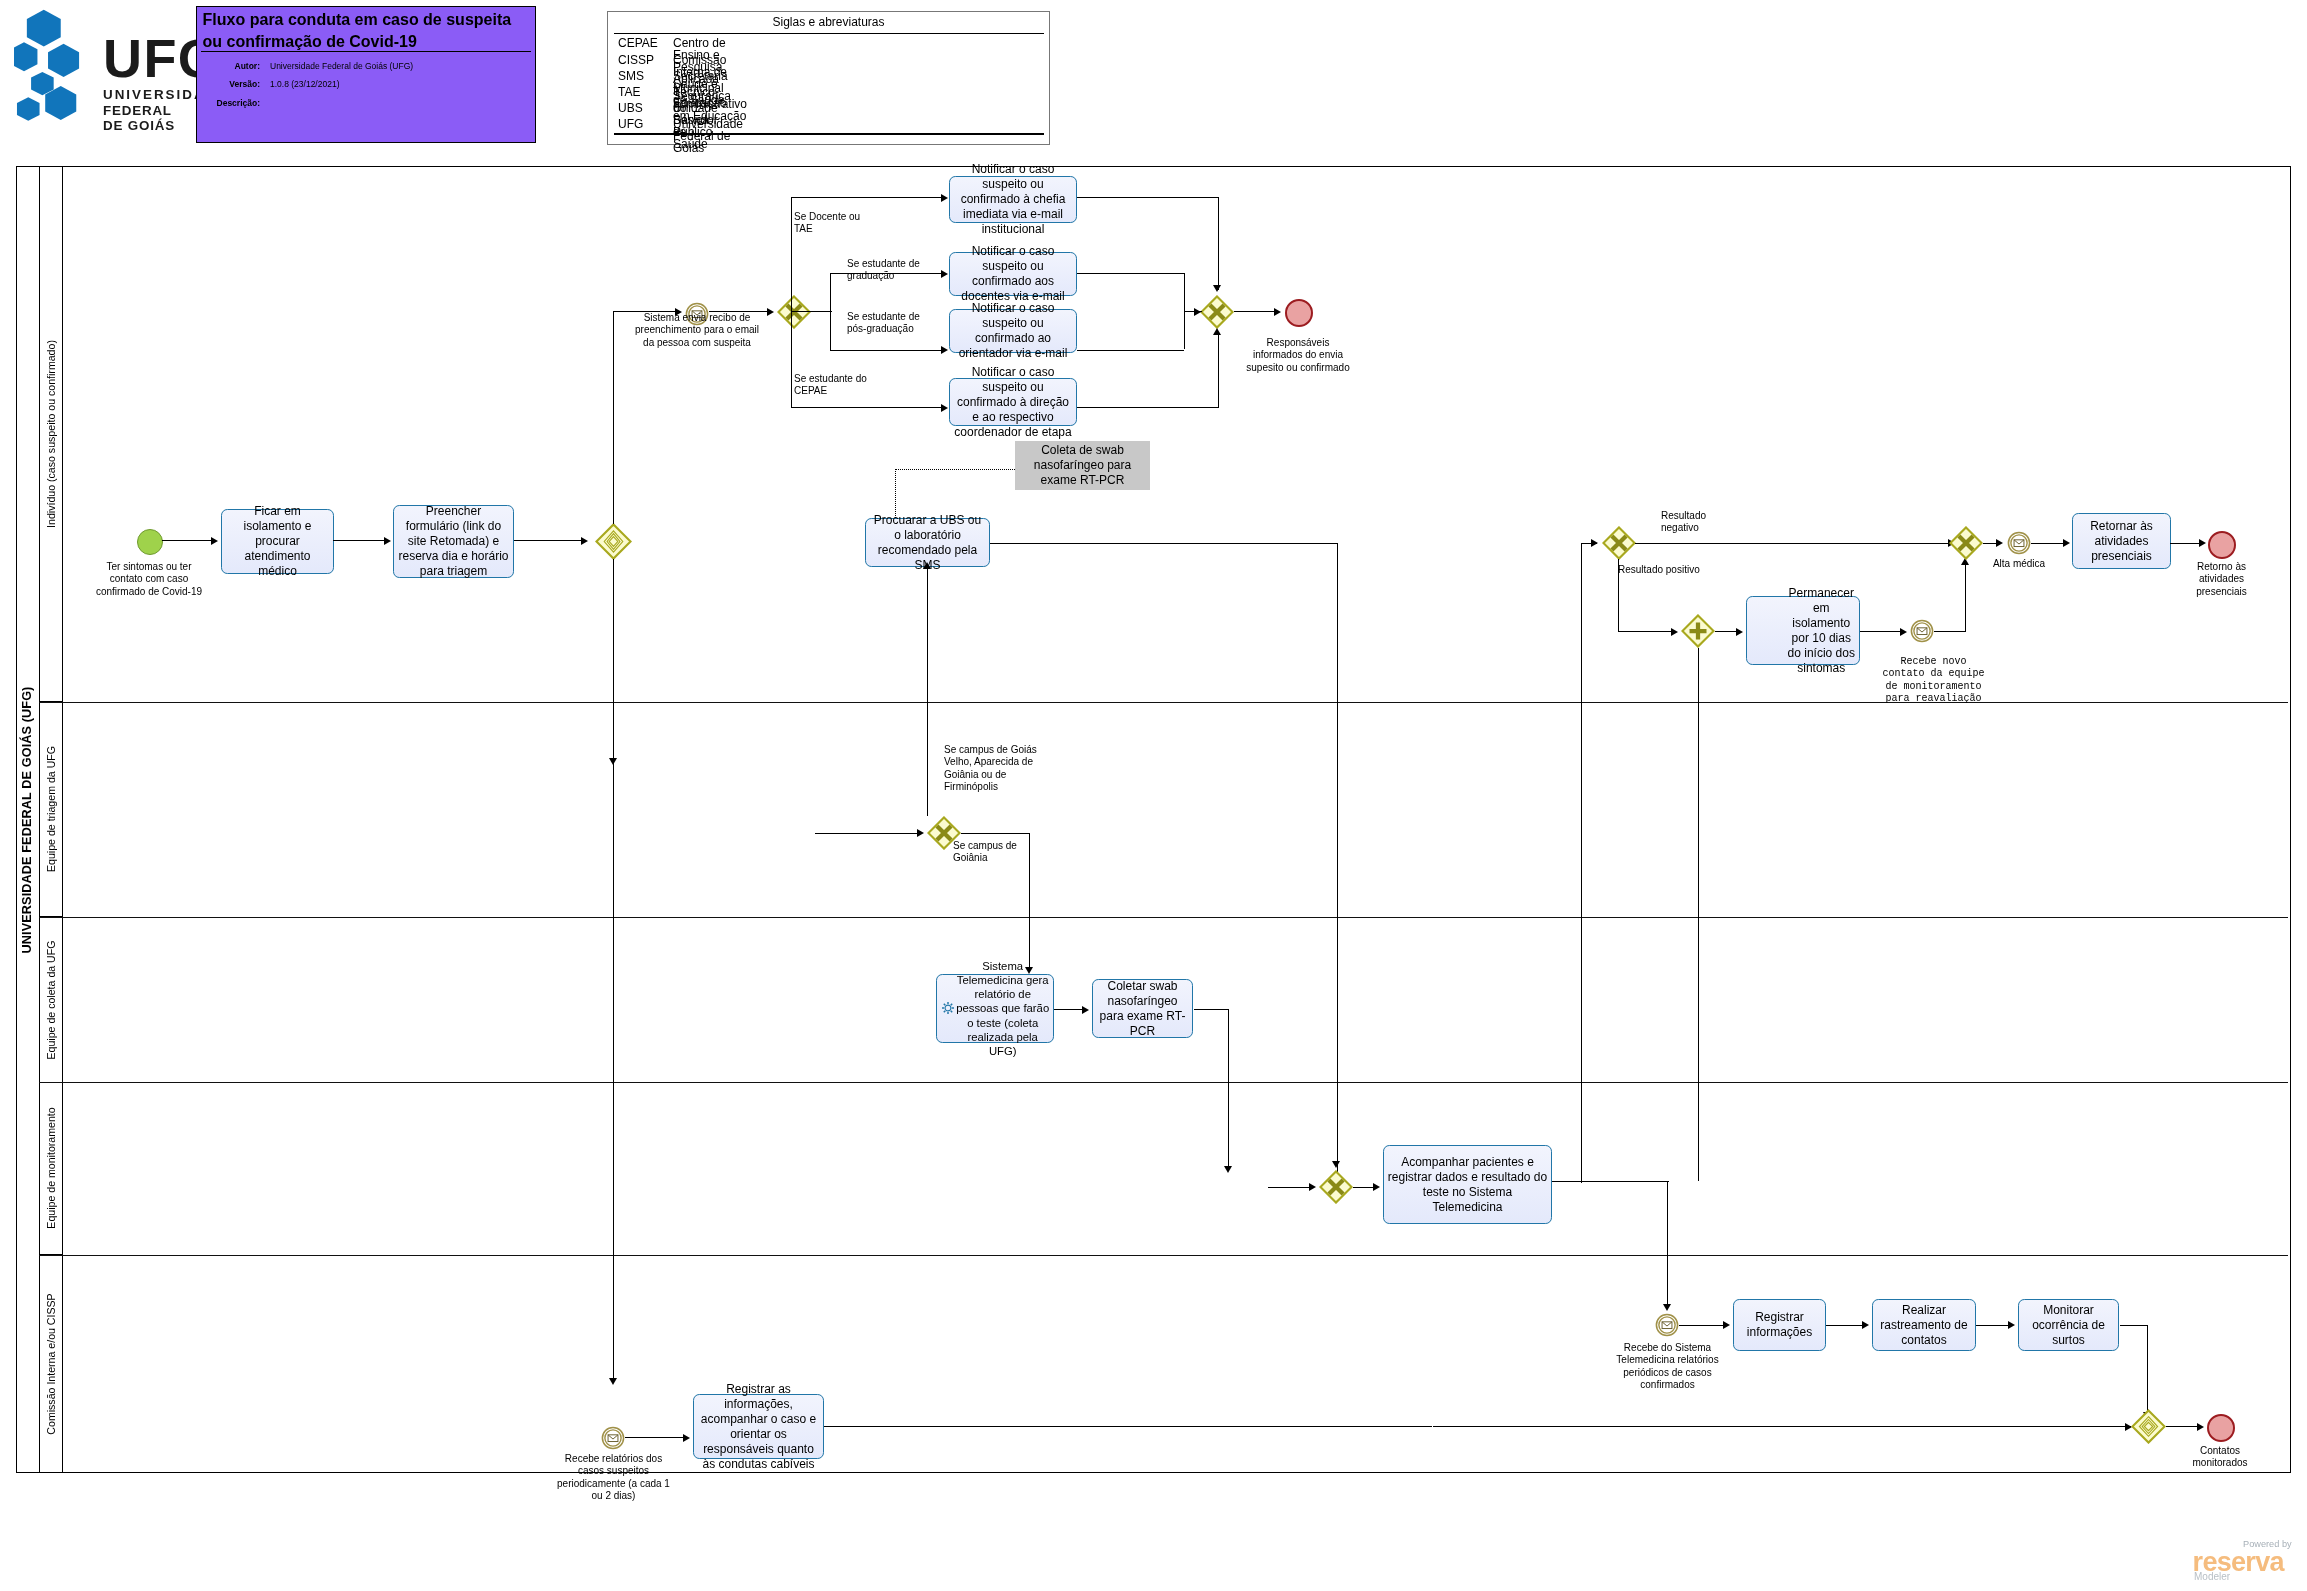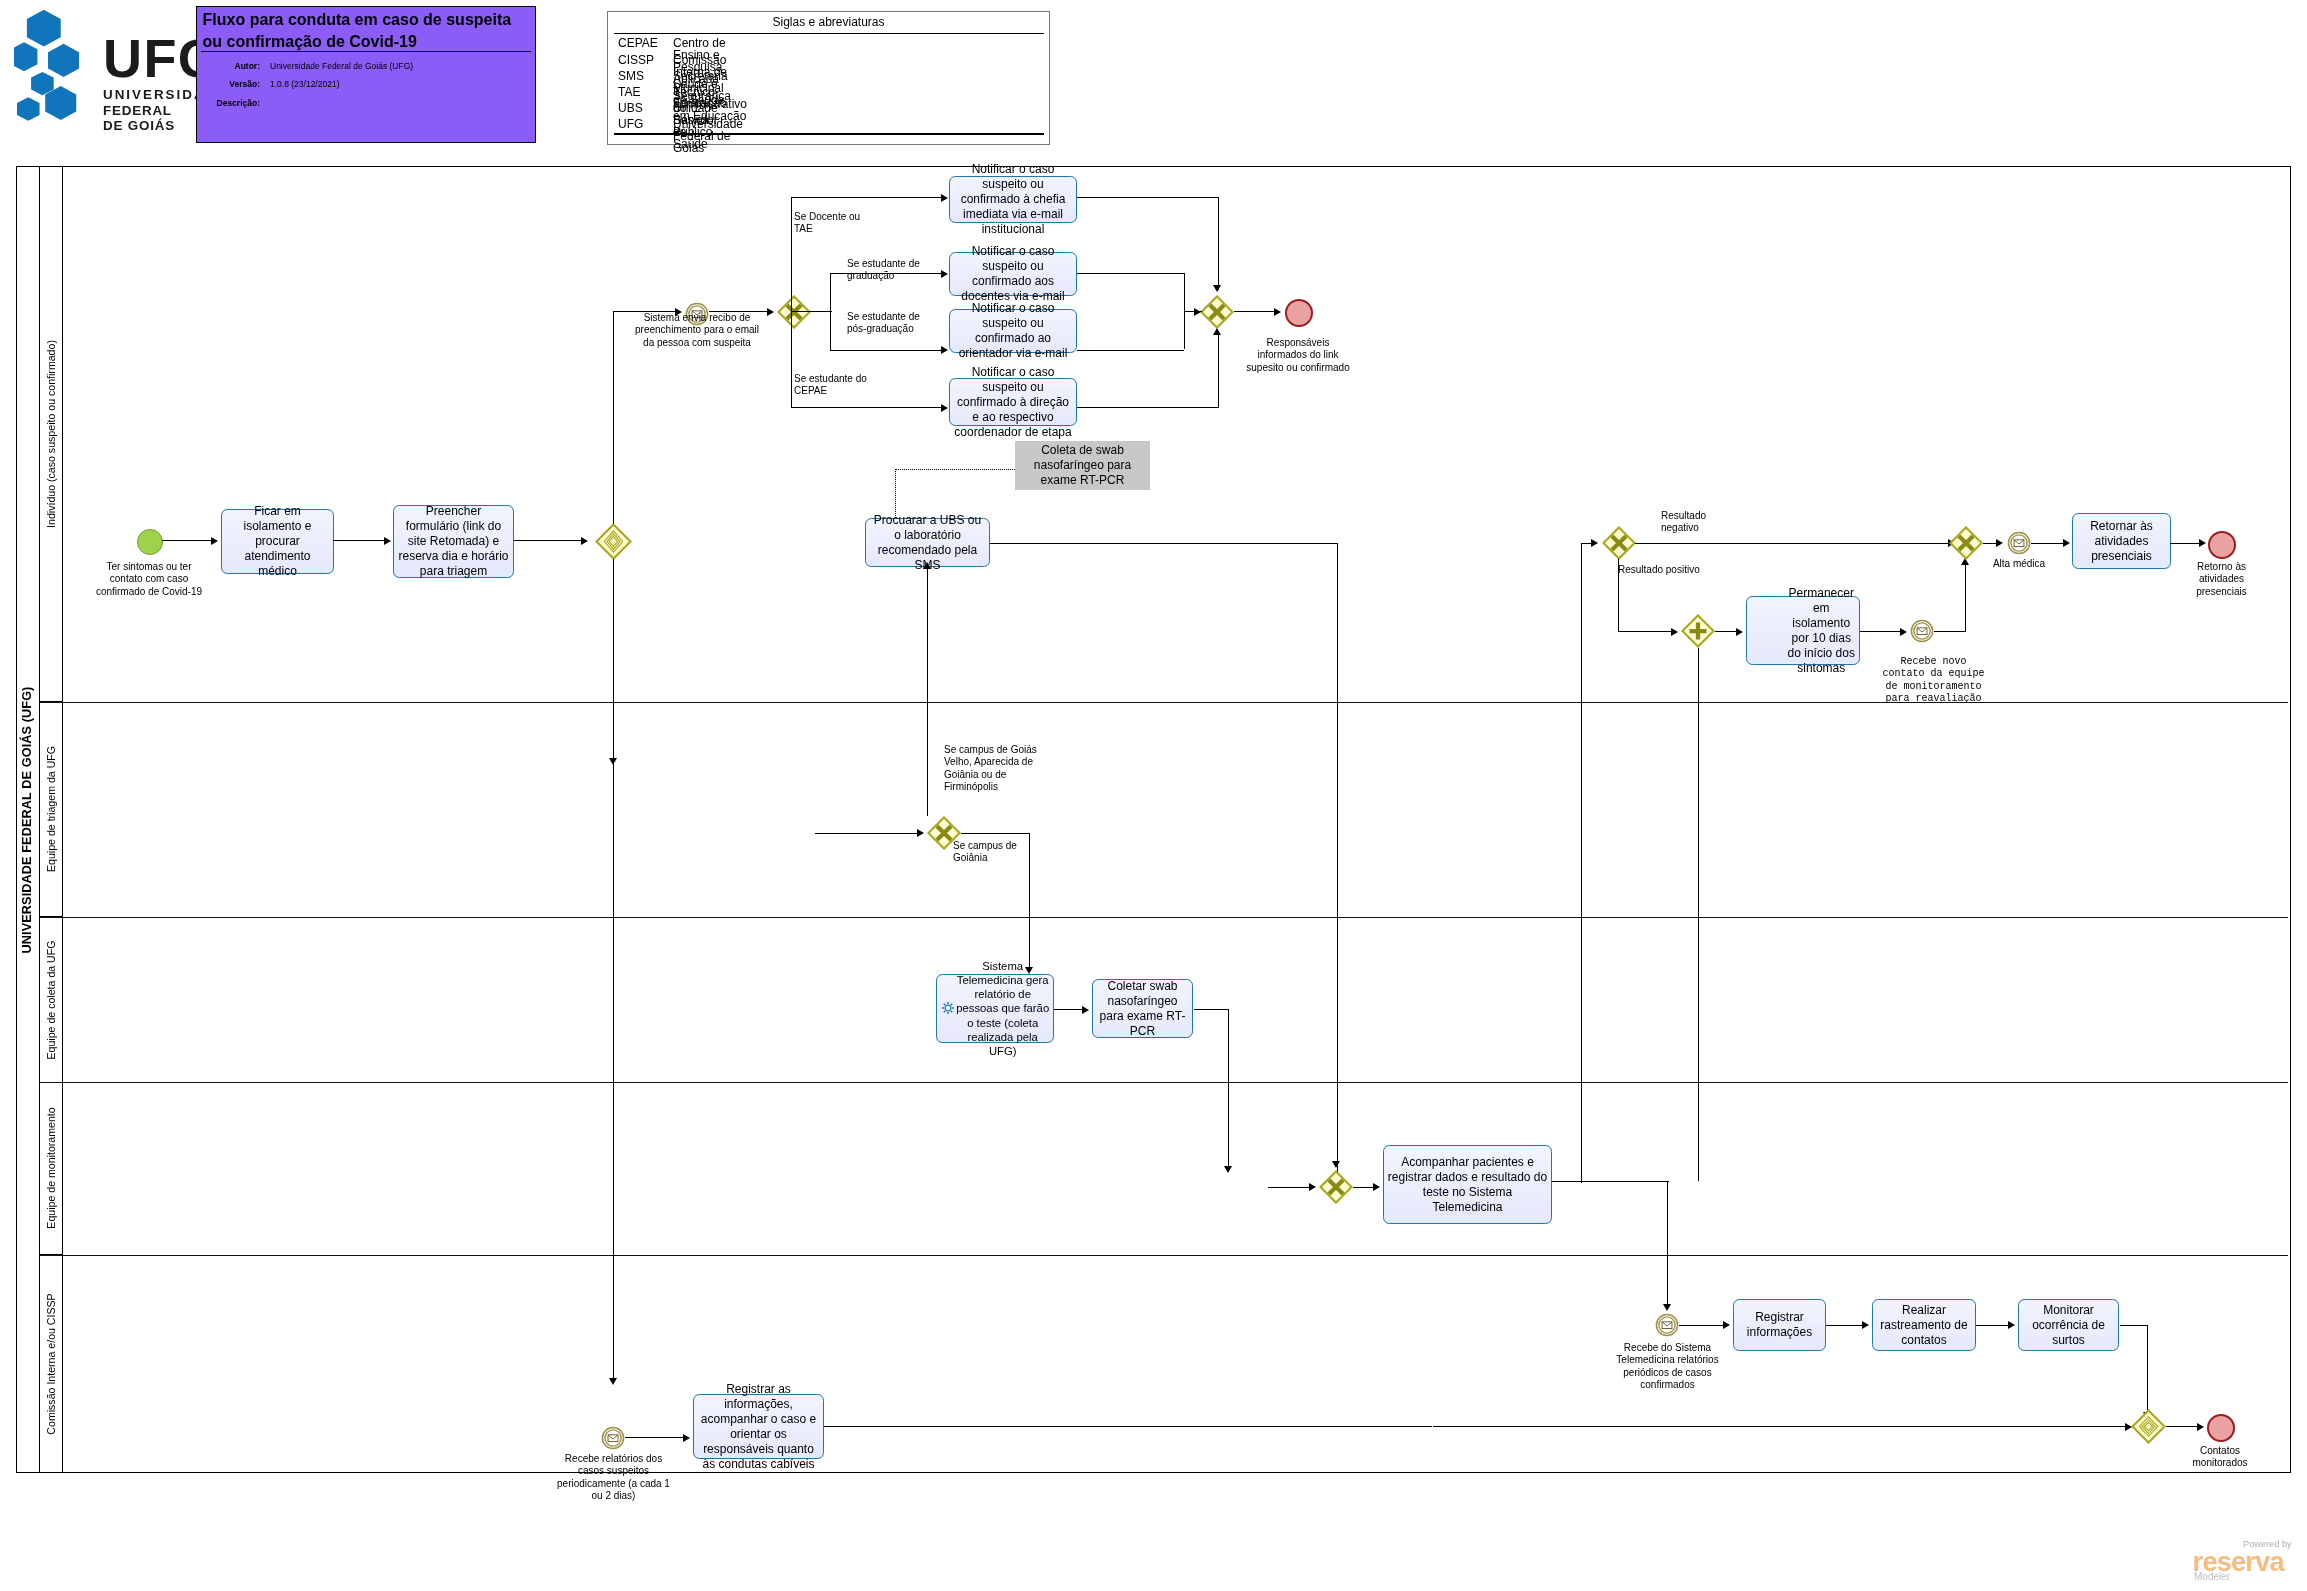--- a/index.html
+++ b/index.html
@@ -261,21 +261,21 @@
   <div class="conn v" style="left:1184px;top:311px;height:38px;"></div>
 
   <div class="conn h" style="left:1077px;top:407px;width:141px;"></div>
   <div class="conn v" style="left:1218px;top:333px;height:75px;"></div>
   <div class="arrow ar-u" style="left:1213px;top:328px;"></div>
 
   <div class="conn h" style="left:1234px;top:311px;width:44px;"></div>
   <div class="arrow ar-r" style="left:1274px;top:308px;"></div>
 
   <div class="end-ev" style="left:1285px;top:299px;width:24px;height:24px;"></div>
-  <div class="lbl" style="left:1246px;top:337px;width:104px;">Responsáveis informados do link supesito ou confirmado</div>
+  <div class="lbl" style="left:1246px;top:337px;width:104px;">Responsáveis informados do envia supesito ou confirmado</div>
 
   <div class="annot" style="left:1015px;top:441px;width:135px;height:49px;">Coleta de swab nasofaríngeo para exame RT-PCR</div>
   <div class="dot-h" style="left:895px;top:469px;width:120px;"></div>
   <div class="dot-v" style="left:895px;top:469px;height:51px;"></div>
 
   <div class="task" style="left:865px;top:518px;width:125px;height:49px;">Procuarar a UBS ou o laboratório recomendado pela SMS</div>
 
   <div class="conn v" style="left:613px;top:559px;height:203px;"></div>
   <div class="arrow ar-d" style="left:609px;top:758px;"></div>
 

